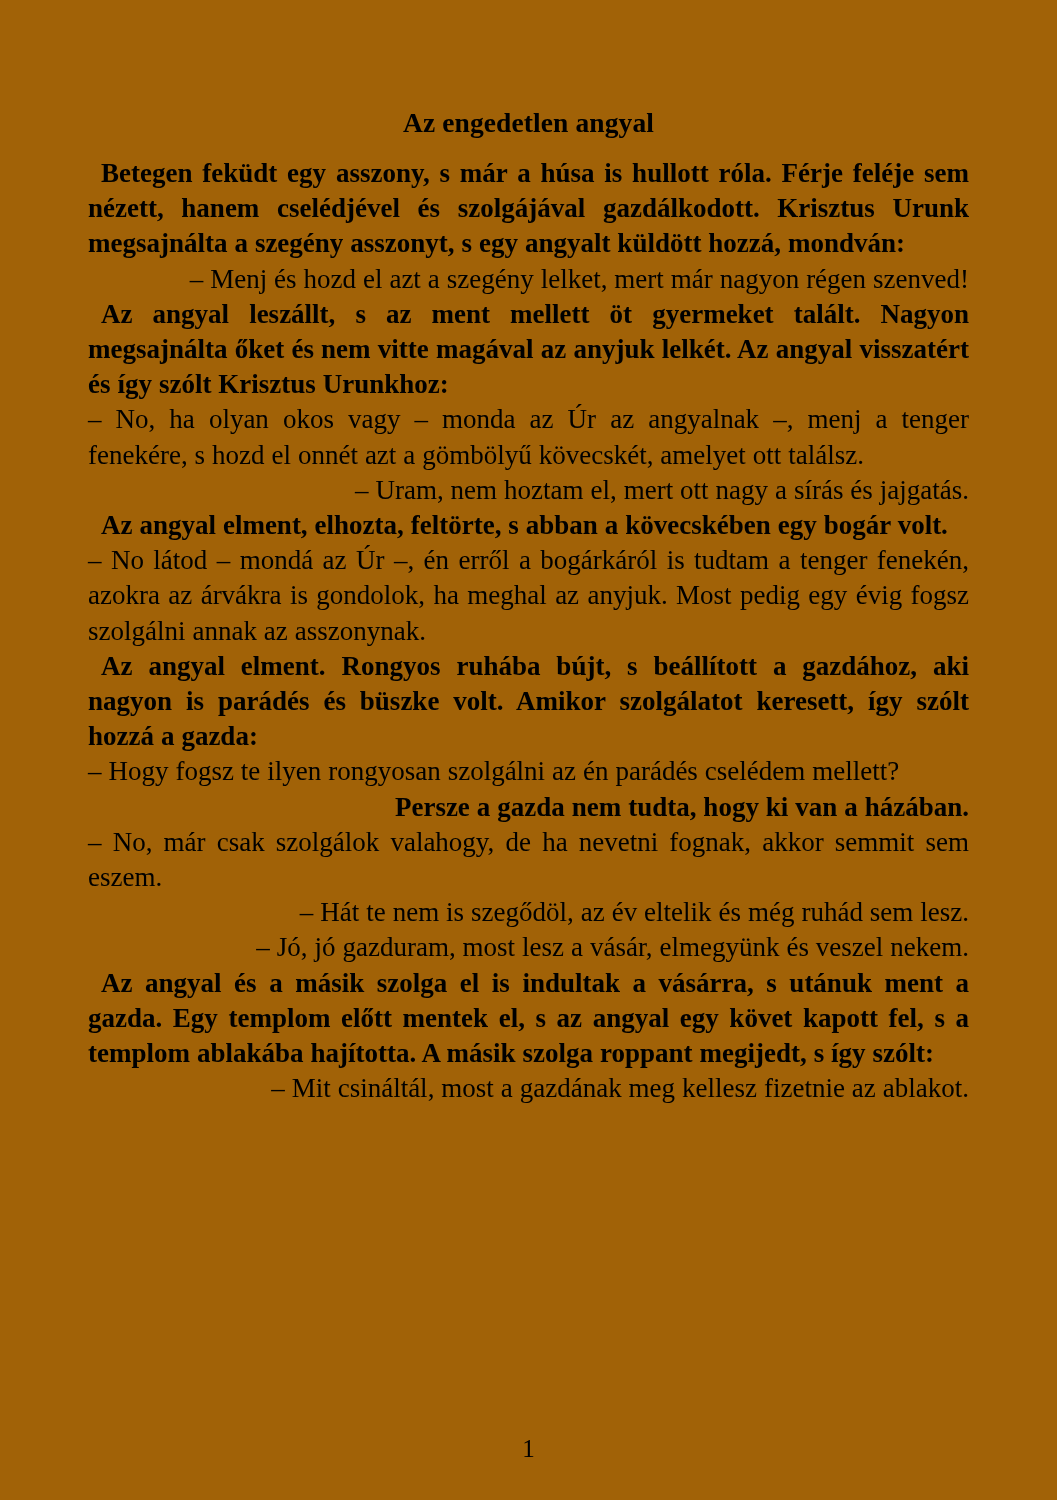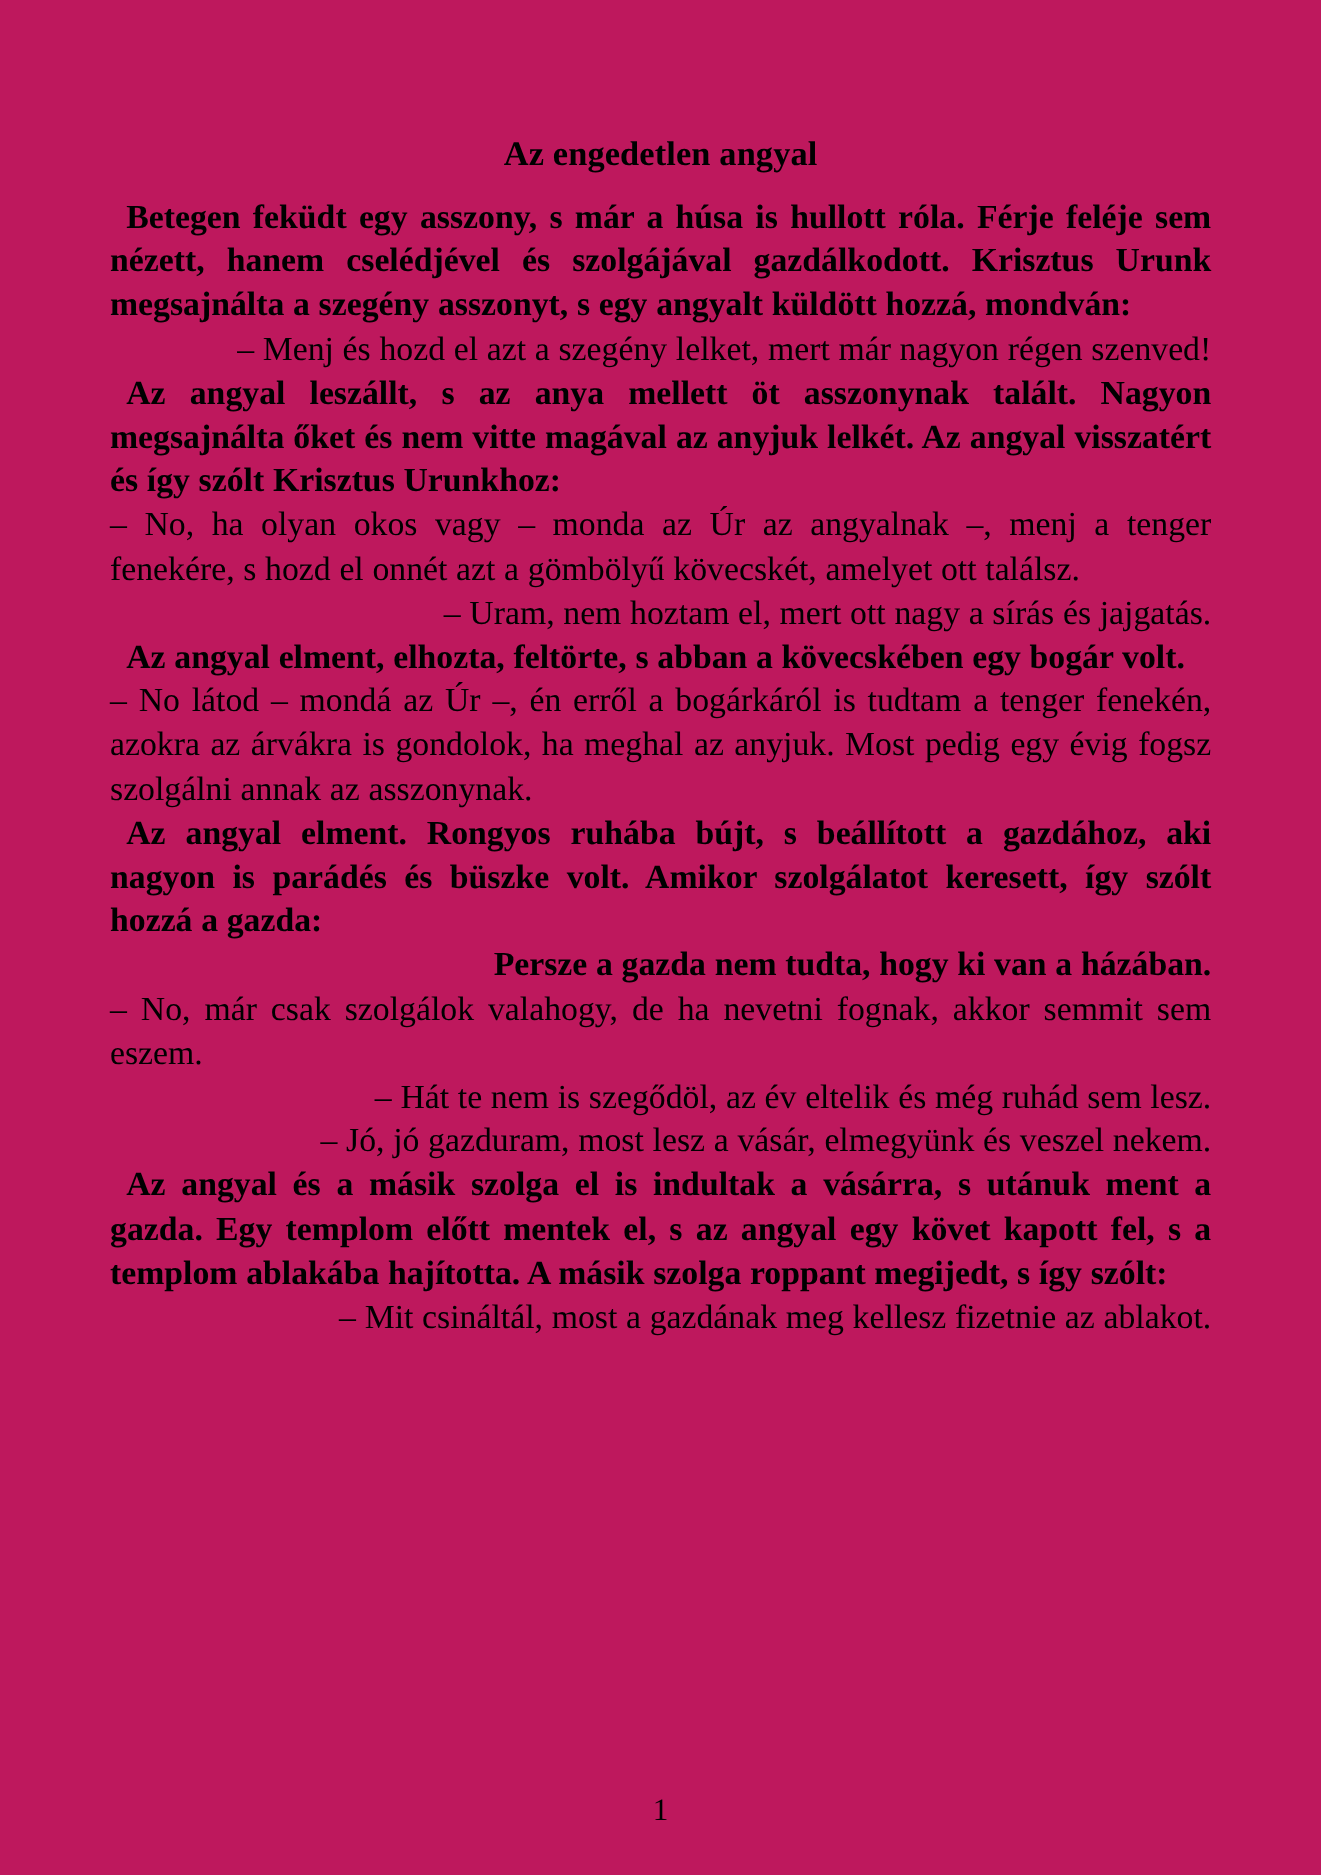--- a/index.html
+++ b/index.html
@@ -5,21 +5,21 @@
 <style>
   html, body {
     margin: 0;
     padding: 0;
     background: #ffffff;
   }
   .page {
     position: relative;
     width: 1057px;
     height: 1500px;
-    background: #be185d;
+    background: #a16207;
     margin: 0 auto;
     overflow: hidden;
     font-family: "Liberation Serif", "DejaVu Serif", serif;
     color: #000000;
     -webkit-font-smoothing: antialiased;
   }
   .doc-title {
     position: absolute;
     top: 88px;
     left: 0;
@@ -72,26 +72,27 @@
 </head>
 <body>
 
 <div class="page">
 
   <h1 class="doc-title">Az engedetlen angyal</h1>
 
   <div class="body-block">
       <p class="para narrative">Betegen feküdt egy asszony, s már a húsa is hullott róla. Férje feléje sem nézett, hanem cselédjével és szolgájával gazdálkodott. Krisztus Urunk megsajnálta a szegény asszonyt, s egy angyalt küldött hozzá, mondván:</p>
       <p class="para dialogue single-line">– Menj és hozd el azt a szegény lelket, mert már nagyon régen szenved!</p>
-      <p class="para narrative">Az angyal leszállt, s az anya mellett öt asszonynak talált. Nagyon megsajnálta őket és nem vitte magával az anyjuk lelkét. Az angyal visszatért és így szólt Krisztus Urunkhoz:</p>
+      <p class="para narrative">Az angyal leszállt, s az ment mellett öt gyermeket talált. Nagyon megsajnálta őket és nem vitte magával az anyjuk lelkét. Az angyal visszatért és így szólt Krisztus Urunkhoz:</p>
       <p class="para dialogue">– No, ha olyan okos vagy – monda az Úr az angyalnak –, menj a tenger fenekére, s hozd el onnét azt a gömbölyű kövecskét, amelyet ott találsz.</p>
       <p class="para dialogue single-line">– Uram, nem hoztam el, mert ott nagy a sírás és jajgatás.</p>
       <p class="para narrative">Az angyal elment, elhozta, feltörte, s abban a kövecskében egy bogár volt.</p>
       <p class="para dialogue">– No látod – mondá az Úr –, én erről a bogárkáról is tudtam a tenger fenekén, azokra az árvákra is gondolok, ha meghal az anyjuk. Most pedig egy évig fogsz szolgálni annak az asszonynak.</p>
       <p class="para narrative">Az angyal elment. Rongyos ruhába bújt, s beállított a gazdához, aki nagyon is parádés és büszke volt. Amikor szolgálatot keresett, így szólt hozzá a gazda:</p>
+      <p class="para dialogue">– Hogy fogsz te ilyen rongyosan szolgálni az én parádés cselédem mellett?</p>
       <p class="para narrative single-line">Persze a gazda nem tudta, hogy ki van a házában.</p>
       <p class="para dialogue">– No, már csak szolgálok valahogy, de ha nevetni fognak, akkor semmit sem eszem.</p>
       <p class="para dialogue single-line">– Hát te nem is szegődöl, az év eltelik és még ruhád sem lesz.</p>
       <p class="para dialogue single-line">– Jó, jó gazduram, most lesz a vásár, elmegyünk és veszel nekem.</p>
       <p class="para narrative">Az angyal és a másik szolga el is indultak a vásárra, s utánuk ment a gazda. Egy templom előtt mentek el, s az angyal egy követ kapott fel, s a templom ablakába hajította. A másik szolga roppant megijedt, s így szólt:</p>
       <p class="para dialogue single-line">– Mit csináltál, most a gazdának meg kellesz fizetnie az ablakot.</p>
     </div>
 
   <div class="page-number">1</div>
 

